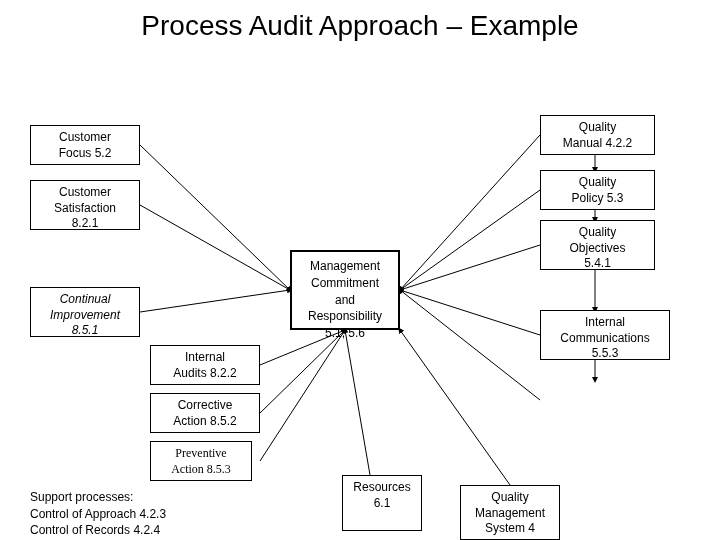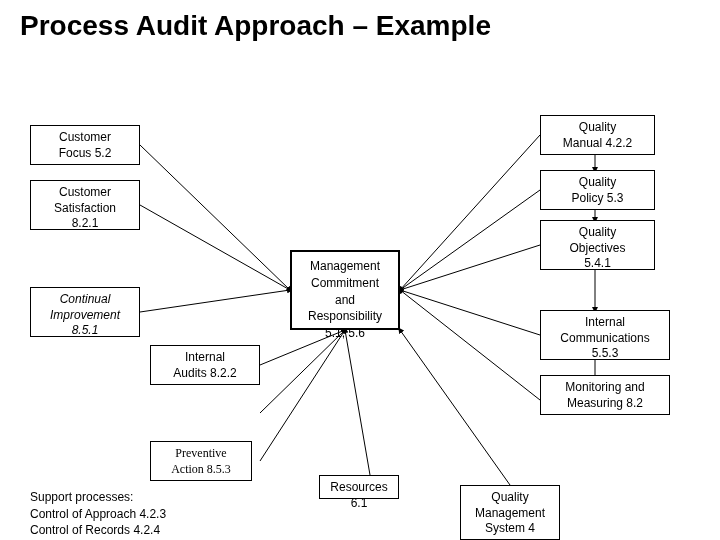--- a/index.html
+++ b/index.html
@@ -6,23 +6,24 @@
     body {
       width: 720px;
       height: 540px;
       background: #fff;
       font-family: Arial, sans-serif;
       overflow: hidden;
       position: relative;
     }
     .title {
       font-size: 28px;
-      font-weight: bold;
+      font-weight: normal;
       padding: 10px 20px;
       color: #000;
+      text-align: center;
     }
     .diagram-area {
       position: absolute;
       top: 55px;
       left: 0;
       width: 720px;
       height: 485px;
     }
     .box {
       position: absolute;
@@ -115,42 +116,42 @@
   <div class="box" style="left:30px; top:125px; width:110px; height:50px;">
     <span>Customer<br>Satisfaction<br>8.2.1</span>
   </div>
   <div class="box" style="left:30px; top:232px; width:110px; height:50px;font-style:italic;">
     <span>Continual<br>Improvement<br>8.5.1</span>
   </div>
 
   <div class="box" style="left:150px; top:290px; width:110px; height:40px;">
     <span>Internal<br>Audits 8.2.2</span>
   </div>
+  <div class="box" style="left:150px; top:338px; width:110px; height:40px;">
+    <span>Corrective<br>Action 8.5.2</span>
+  </div>
   <div class="box" style="left:150px; top:386px; width:102px; height:40px;font-family:Liberation Serif, serif;">
     <span>Preventive<br>Action 8.5.3</span>
   </div>
 
-  <div class="box" style="left:319px; top:420px; width:80px; height:24px;">
+  <div class="box" style="left:342px; top:420px; width:80px; height:56px;">
     <span>Resources<br>6.1</span>
   </div>
 
   <div class="box" style="left:540px; top:60px; width:115px; height:40px;">
     <span>Quality<br>Manual 4.2.2</span>
   </div>
   <div class="box" style="left:540px; top:115px; width:115px; height:40px;">
     <span>Quality<br>Policy 5.3</span>
   </div>
   <div class="box" style="left:540px; top:165px; width:115px; height:50px;">
     <span>Quality<br>Objectives<br>5.4.1</span>
   </div>
   <div class="box" style="left:540px; top:255px; width:130px; height:50px;">
     <span>Internal<br>Communications<br>5.5.3</span>
-  </div>
-  <div class="box" style="left:540px; top:320px; width:130px; height:40px;">
-    <span>Monitoring and<br>Measuring 8.2</span>
   </div>
   <div class="box" style="left:460px; top:430px; width:100px; height:55px;">
     <span>Quality<br>Management<br>System 4</span>
   </div>
 
   <div class="support-label" style="left:30px; top:435px;text-align:right;">
     <span>Support processes:</span>
   </div>
   <div class="support-label" style="left:30px; top:452px;">
     <span>Control of Approach 4.2.3</span>

